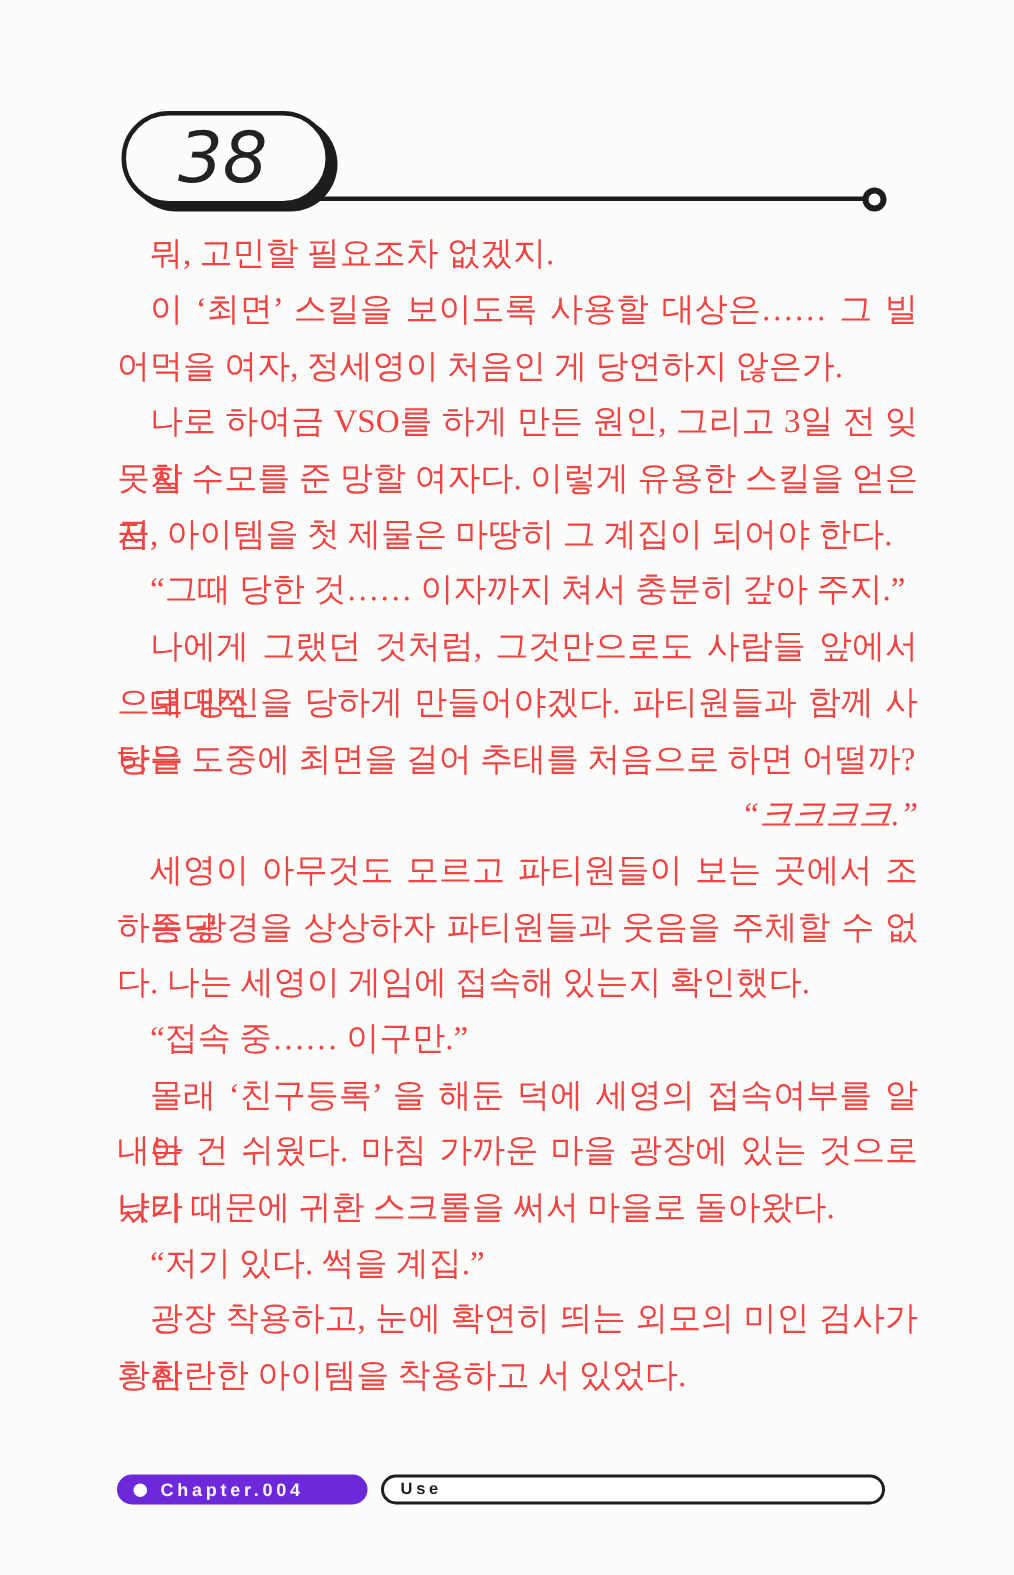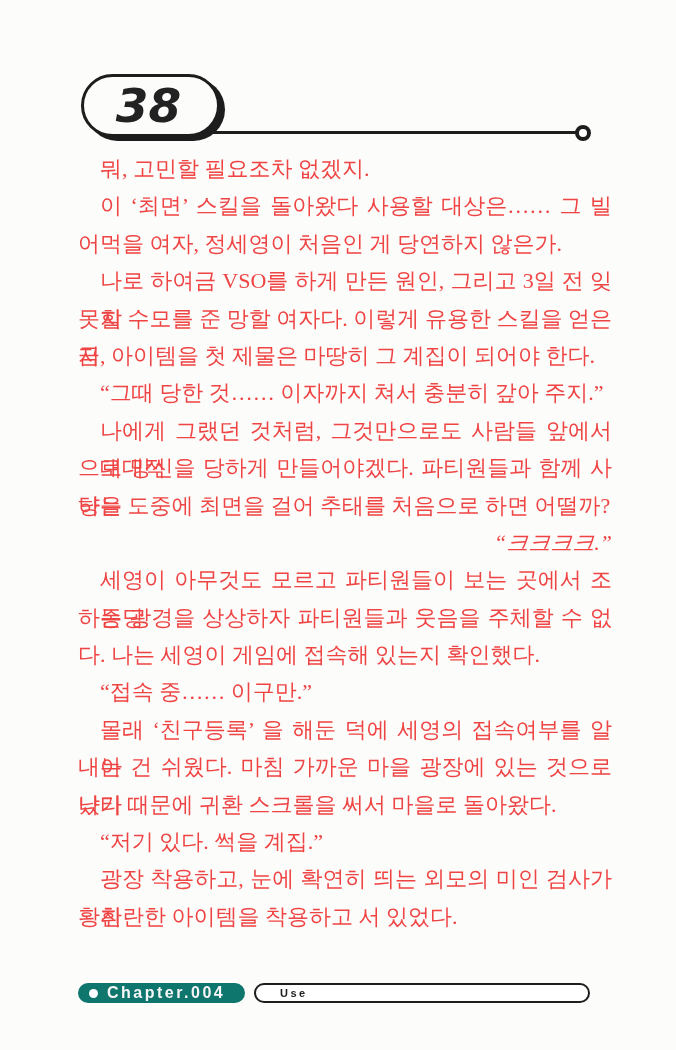--- a/index.html
+++ b/index.html
@@ -27,21 +27,21 @@
     position:absolute;left:81px;top:74px;
     width:139px;height:63px;box-sizing:border-box;
     background:#fcfcfb;
     border:3px solid #1d1d1d;
     border-radius:32px;
     box-shadow:5px 4px 0 #1d1d1d;
     display:flex;align-items:center;justify-content:center;
   }
   .page-badge .num{
     font-family:"DejaVu Sans", sans-serif;
-    font-weight:bold;font-style:italic;
+    font-weight:normal;font-style:italic;
     font-size:47px;line-height:1;
     color:#222;
     transform:translateX(-2px);
   }
 
   
   .body-text{
     position:absolute;left:78px;top:150px;width:534px;
   }
   .line{
@@ -55,56 +55,56 @@
     white-space:normal;
     text-align:justify;
     text-align-last:justify;
   }
   .line.italic{font-style:italic;text-align:right;}
 
   
   .footer-chapter{
     position:absolute;left:78px;top:983px;
     width:167px;height:20px;box-sizing:border-box;
-    background:#0f766e;border-radius:11px;
+    background:#6d28d9;border-radius:11px;
     display:flex;align-items:center;
     color:#f7f7f7;
     font-family:"Liberation Sans", sans-serif;
-    font-weight:bold;font-size:16px;letter-spacing:2.5px;
+    font-weight:bold;font-size:12px;letter-spacing:2.5px;
   }
   .footer-chapter .dot{
     width:9px;height:9px;border-radius:50%;
     background:#ffffff;margin:0 9px 0 11px;flex:0 0 auto;
   }
   .footer-section{
     position:absolute;left:254px;top:983px;
     width:336px;height:20px;box-sizing:border-box;
     background:#ffffff;
     border:2px solid #1d1d1d;border-radius:11px;
     display:flex;align-items:center;
     color:#1d1d1d;
     font-family:"Liberation Sans", sans-serif;
     font-weight:bold;font-size:11px;letter-spacing:2.5px;
-    padding-left:24px;
+    padding-left:11px;
   }
 </style>
 </head>
 <body>
 
 <div class="page">
 
   <div class="header-rule"></div>
   <div class="header-dot"></div>
   <div class="page-badge">
     <span class="num">38</span>
   </div>
 
   <div class="body-text">
       <div class="line indent">뭐, 고민할 필요조차 없겠지.</div>
-      <div class="line indent fill">이 ‘최면’ 스킬을 돌아왔다 사용할 대상은…… 그 빌</div>
+      <div class="line indent fill">이 ‘최면’ 스킬을 보이도록 사용할 대상은…… 그 빌</div>
       <div class="line">어먹을 여자, 정세영이 처음인 게 당연하지 않은가.</div>
       <div class="line indent fill">나로 하여금 VSO를 하게 만든 원인, 그리고 3일 전 잊지</div>
       <div class="line fill">못할 수모를 준 망할 여자다. 이렇게 유용한 스킬을 얻은 지</div>
       <div class="line">금, 아이템을 첫 제물은 마땅히 그 계집이 되어야 한다.</div>
       <div class="line indent">“그때 당한 것…… 이자까지 쳐서 충분히 갚아 주지.”</div>
       <div class="line indent fill">나에게 그랬던 것처럼, 그것만으로도 사람들 앞에서 대대적</div>
       <div class="line fill">으로 망신을 당하게 만들어야겠다. 파티원들과 함께 사냥을</div>
       <div class="line">하는 도중에 최면을 걸어 추태를 처음으로 하면 어떨까?</div>
       <div class="line indent italic">“크크크크.”</div>
       <div class="line indent fill">세영이 아무것도 모르고 파티원들이 보는 곳에서 조종당</div>

